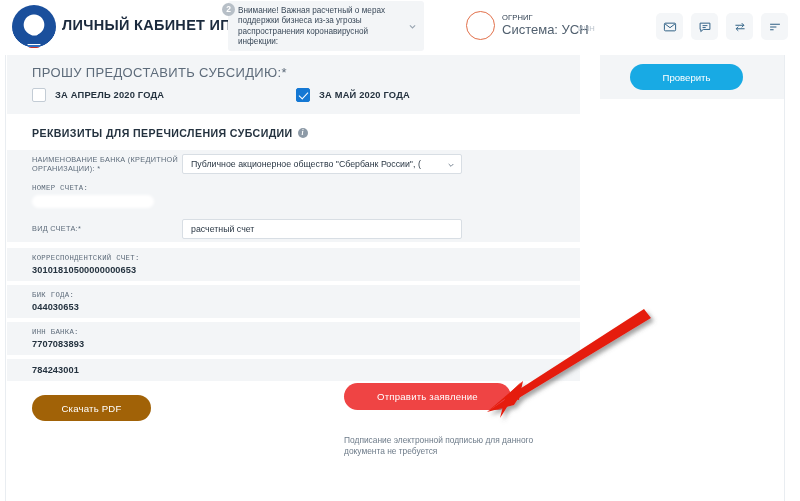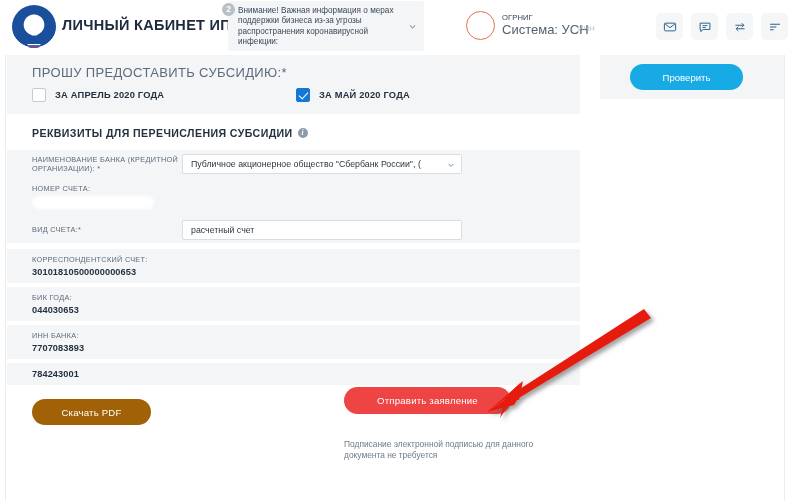--- a/index.html
+++ b/index.html
@@ -321,20 +321,21 @@
     width: 573px;
     box-sizing: border-box;
     padding: 6px 20px 6px 25px;
   }
   .srow.shade { background: #f3f5f7; }
   .srow .slabel {
     font-size: 7.3px;
     color: #5d6b7a;
     letter-spacing: .3px;
     margin-bottom: 3px;
+    font-family: Liberation Mono, monospace;
   }
   .srow .svalue {
     font-size: 9.2px;
     font-weight: bold;
     color: #24323f;
     letter-spacing: .1px;
   }
 
   
   .actions {
@@ -420,21 +421,21 @@
       <svg class="eagle" viewBox="0 0 24 26" fill="currentColor" aria-hidden="true">
         <path d="M12 1c1 0 1.6.7 1.6 1.6 0 .6-.3 1-.7 1.3l.8 1.4 2.4-1.6c.7-.5 1.6-.2 1.8.6.2.6-.1 1.1-.6 1.4l-2.1 1.2 3 .6c.9.2 1.2 1.1.7 1.7-.3.4-.8.5-1.3.4l-2.6-.6 1.6 2.3c.5.7.1 1.6-.7 1.7-.5.1-.9-.1-1.2-.5l-1.4-2v3.2c0 1.6.9 2.6 2.3 3.5 1.3.8 2.1 1.6 2.1 3 0 .9-.4 1.8-1.2 2.5-.8.7-2 1.1-3.4 1.1h-1.6c-1.4 0-2.6-.4-3.4-1.1-.8-.7-1.2-1.6-1.2-2.5 0-1.4.8-2.2 2.1-3 1.4-.9 2.3-1.9 2.3-3.5v-3.2l-1.4 2c-.3.4-.7.6-1.2.5-.8-.1-1.2-1-.7-1.7l1.6-2.3-2.6.6c-.5.1-1-.0-1.3-.4-.5-.6-.2-1.5.7-1.7l3-.6-2.1-1.2c-.5-.3-.8-.8-.6-1.4.2-.8 1.1-1.1 1.8-.6l2.4 1.6.8-1.4c-.4-.3-.7-.7-.7-1.3C10.4 1.7 11 1 12 1z"></path>
       </svg>
       <div class="tricolor"></div>
     </div>
 
     <div class="brand-title">ЛИЧНЫЙ КАБИНЕТ ИП</div>
 
     <div class="notify-badge">2</div>
     <div class="notify">
-      <div class="notify-text">Внимание! Важная информация о мерах поддержки бизнеса из-за угрозы распространения коронавирусной инфекции:</div>
+      <div class="notify-text">Внимание! Важная расчетный о мерах поддержки бизнеса из-за угрозы распространения коронавирусной инфекции:</div>
       <svg class="notify-chevron" viewBox="0 0 12 12" fill="none" stroke="currentColor" stroke-width="1.5">
         <path d="M2.5 4.5 L6 8 L9.5 4.5"></path>
       </svg>
     </div>
 
     <div class="account">
       <div class="avatar"></div>
       <div class="acc-lines">
         <div class="acc-ogrn">ОГРНИГ</div>
         <div class="acc-sys">Система: УСН</div>

